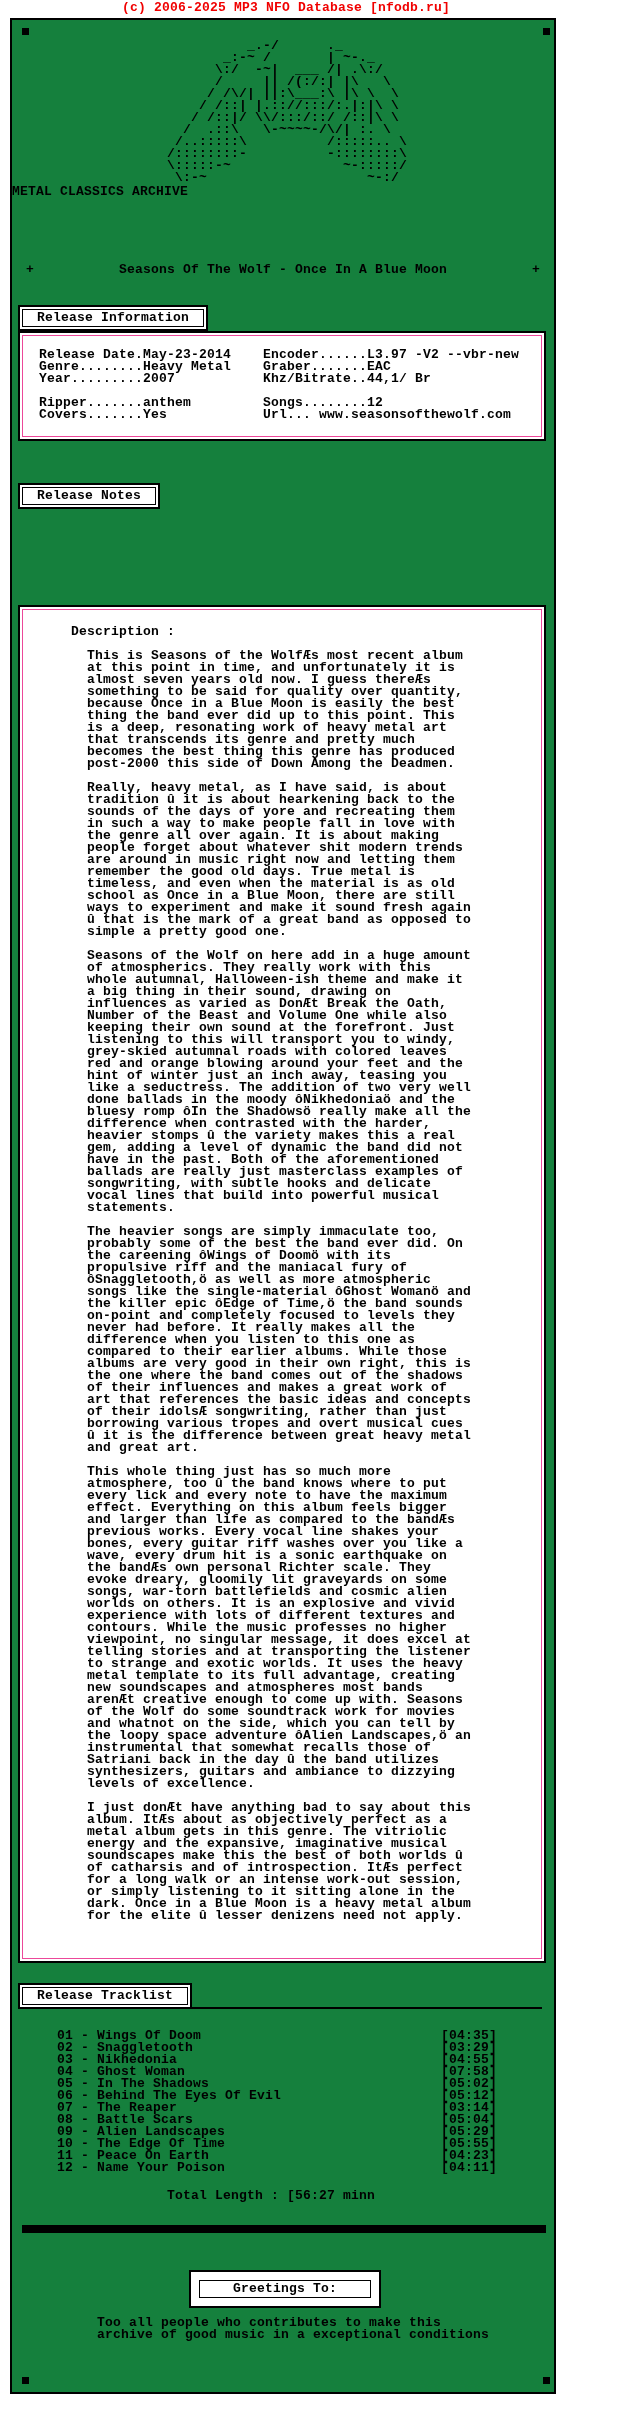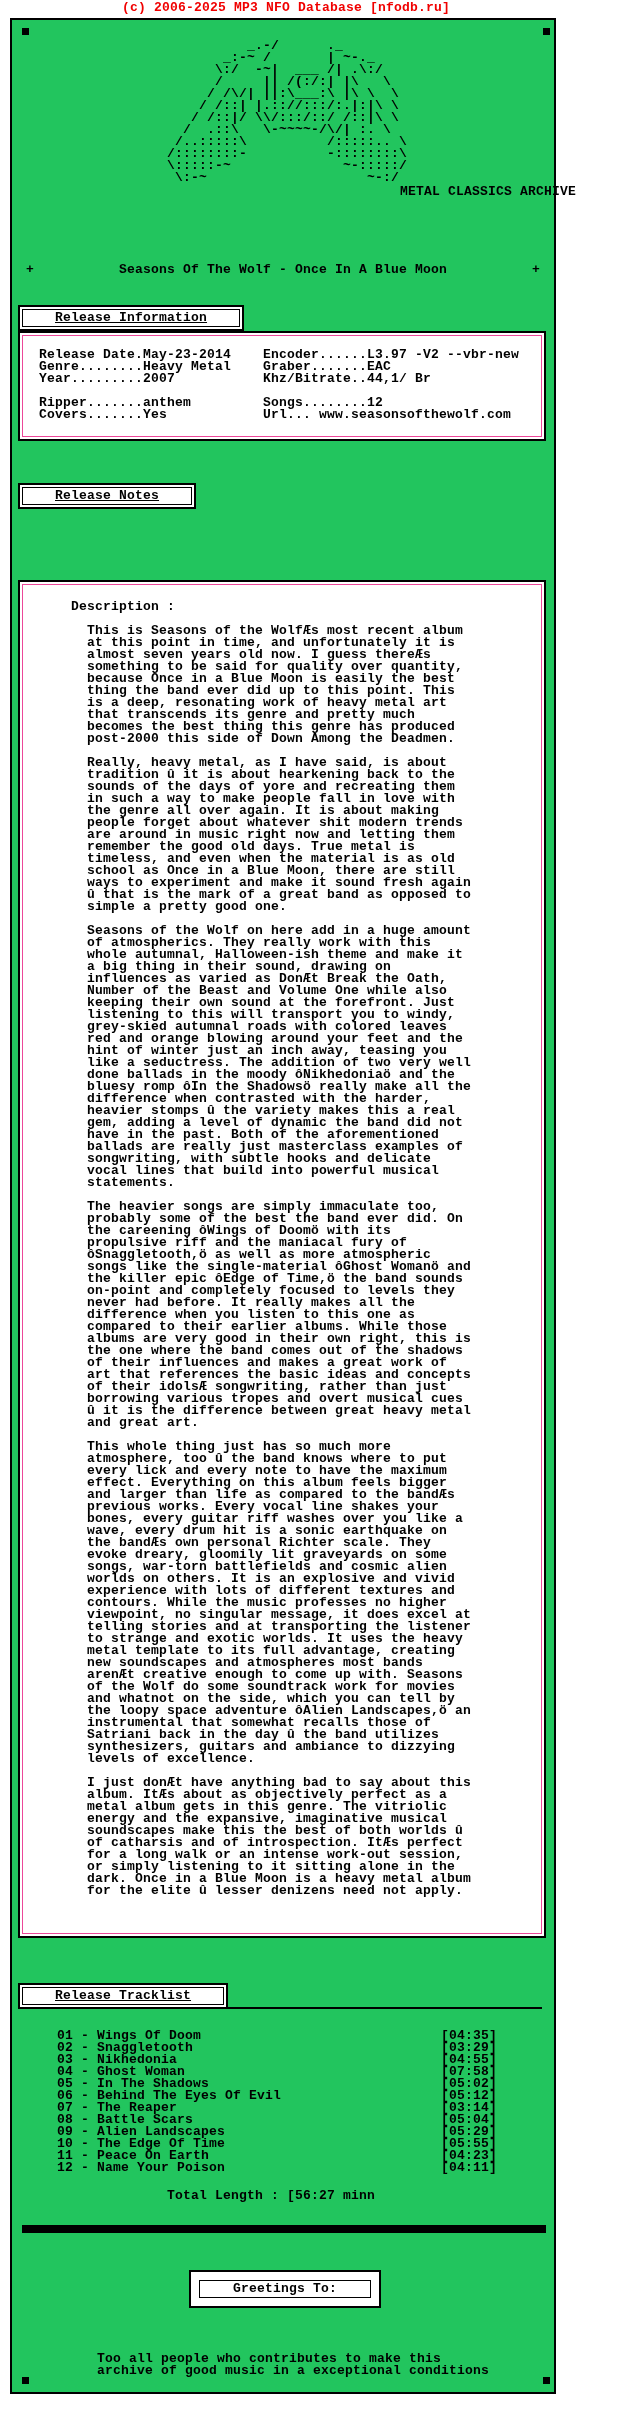--- a/index.html
+++ b/index.html
@@ -11,33 +11,33 @@
   }
   pre { margin:0; font:inherit; letter-spacing:inherit; white-space:pre; }
 
   .site-header {
     position:absolute; top:2px; left:0; width:572px; text-align:center;
     color:#f00000; text-decoration:none; display:block;
   }
 
   .frame {
     position:absolute; left:10px; top:18px; width:542px; height:2372px;
-    border:2px solid #000; background:#22c55e;
+    border:2px solid #000; background:#15803d;
   }
   .sq { position:absolute; width:7px; height:7px; background:#000; }
 
-  .center-row { position:absolute; left:16px; width:100%; text-align:right;padding-left:6px; }
+  .center-row { position:absolute; left:0; width:100%; text-align:left; }
   .art-wrap { position:absolute; left:0; width:100%; display:flex; justify-content:center; }
 
   .title-row { position:absolute; left:0; right:0; padding:0 14px; display:flex;
     justify-content:space-between; align-items:center; }
   .title-row .mid { flex:1; text-align:center; }
 
   .tab { position:absolute; display:inline-block; border:2px solid #000; padding:2px; background:#fff; }
-  .tab-in { border:1px solid #000; padding:2px 32px; white-space:nowrap;text-decoration:underline; }
+  .tab-in { border:1px solid #000; padding:2px 14px; white-space:nowrap; }
 
   .dbox { position:absolute; border:2px solid #000; background:#fff; }
   .dbox-in { position:absolute; inset:2px; border:1px solid #ec4899; }
 
   .info-pre  { padding:13px 0 0 16px; }
   .notes-pre { padding:12px 0 0 3px; }
 
   .desc-head { margin:16px 0 0 48px; }
   .desc-pre  { margin:12px 0 0 64px; }
 
@@ -45,21 +45,21 @@
 
   .tracks { position:absolute; }
   .track-row { display:flex; justify-content:space-between; height:12px; }
 
   .total-row { position:absolute; left:0; right:0; text-align:center; padding-right:24px; }
 
   .divider-bar { position:absolute; height:8px; background:#000; }
 
   .greet-tab-in { border:1px solid #000; padding:2px 0; text-align:center; }
 
-  .message { position:absolute;margin-top:36px; }
+  .message { position:absolute; }
 </style>
 </head>
 <body>
 
 <a class="site-header" href="#">(c) 2006-2025 MP3 NFO Database [nfodb.ru]</a>
 
 <div class="frame">
 
   <div class="sq" style="left:10px; top:8px;"></div>
   <div class="sq" style="left:531px; top:8px;"></div>
@@ -100,21 +100,21 @@
 
 Ripper.......anthem         Songs........12
 Covers.......Yes            Url... www.seasonsofthewolf.com</pre>
     </div>
   </div>
 
   <div class="tab" style="left:6px; top:463px;">
     <div class="tab-in">Release Notes</div>
   </div>
 
-  <div class="dbox" style="left:6px; top:560px; width:524px; height:1354px;">
+  <div class="dbox" style="left:6px; top:585px; width:524px; height:1354px;">
     <div class="dbox-in">
       <div class="desc-head">Description :</div>
       <pre class="desc-pre">This is Seasons of the WolfÆs most recent album
 at this point in time, and unfortunately it is
 almost seven years old now. I guess thereÆs
 something to be said for quality over quantity,
 because Once in a Blue Moon is easily the best
 thing the band ever did up to this point. This
 is a deep, resonating work of heavy metal art
 that transcends its genre and pretty much

